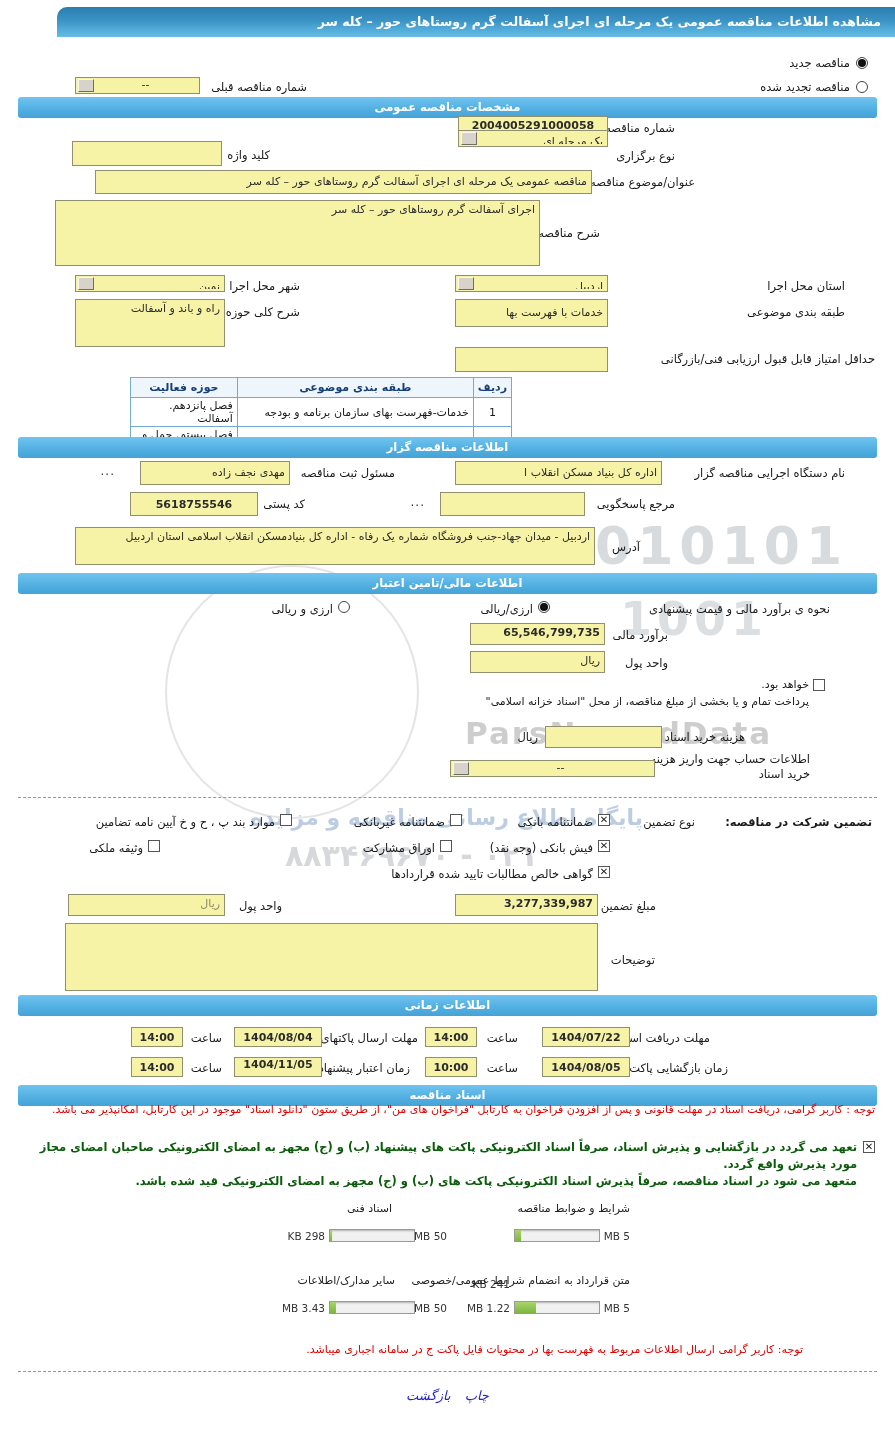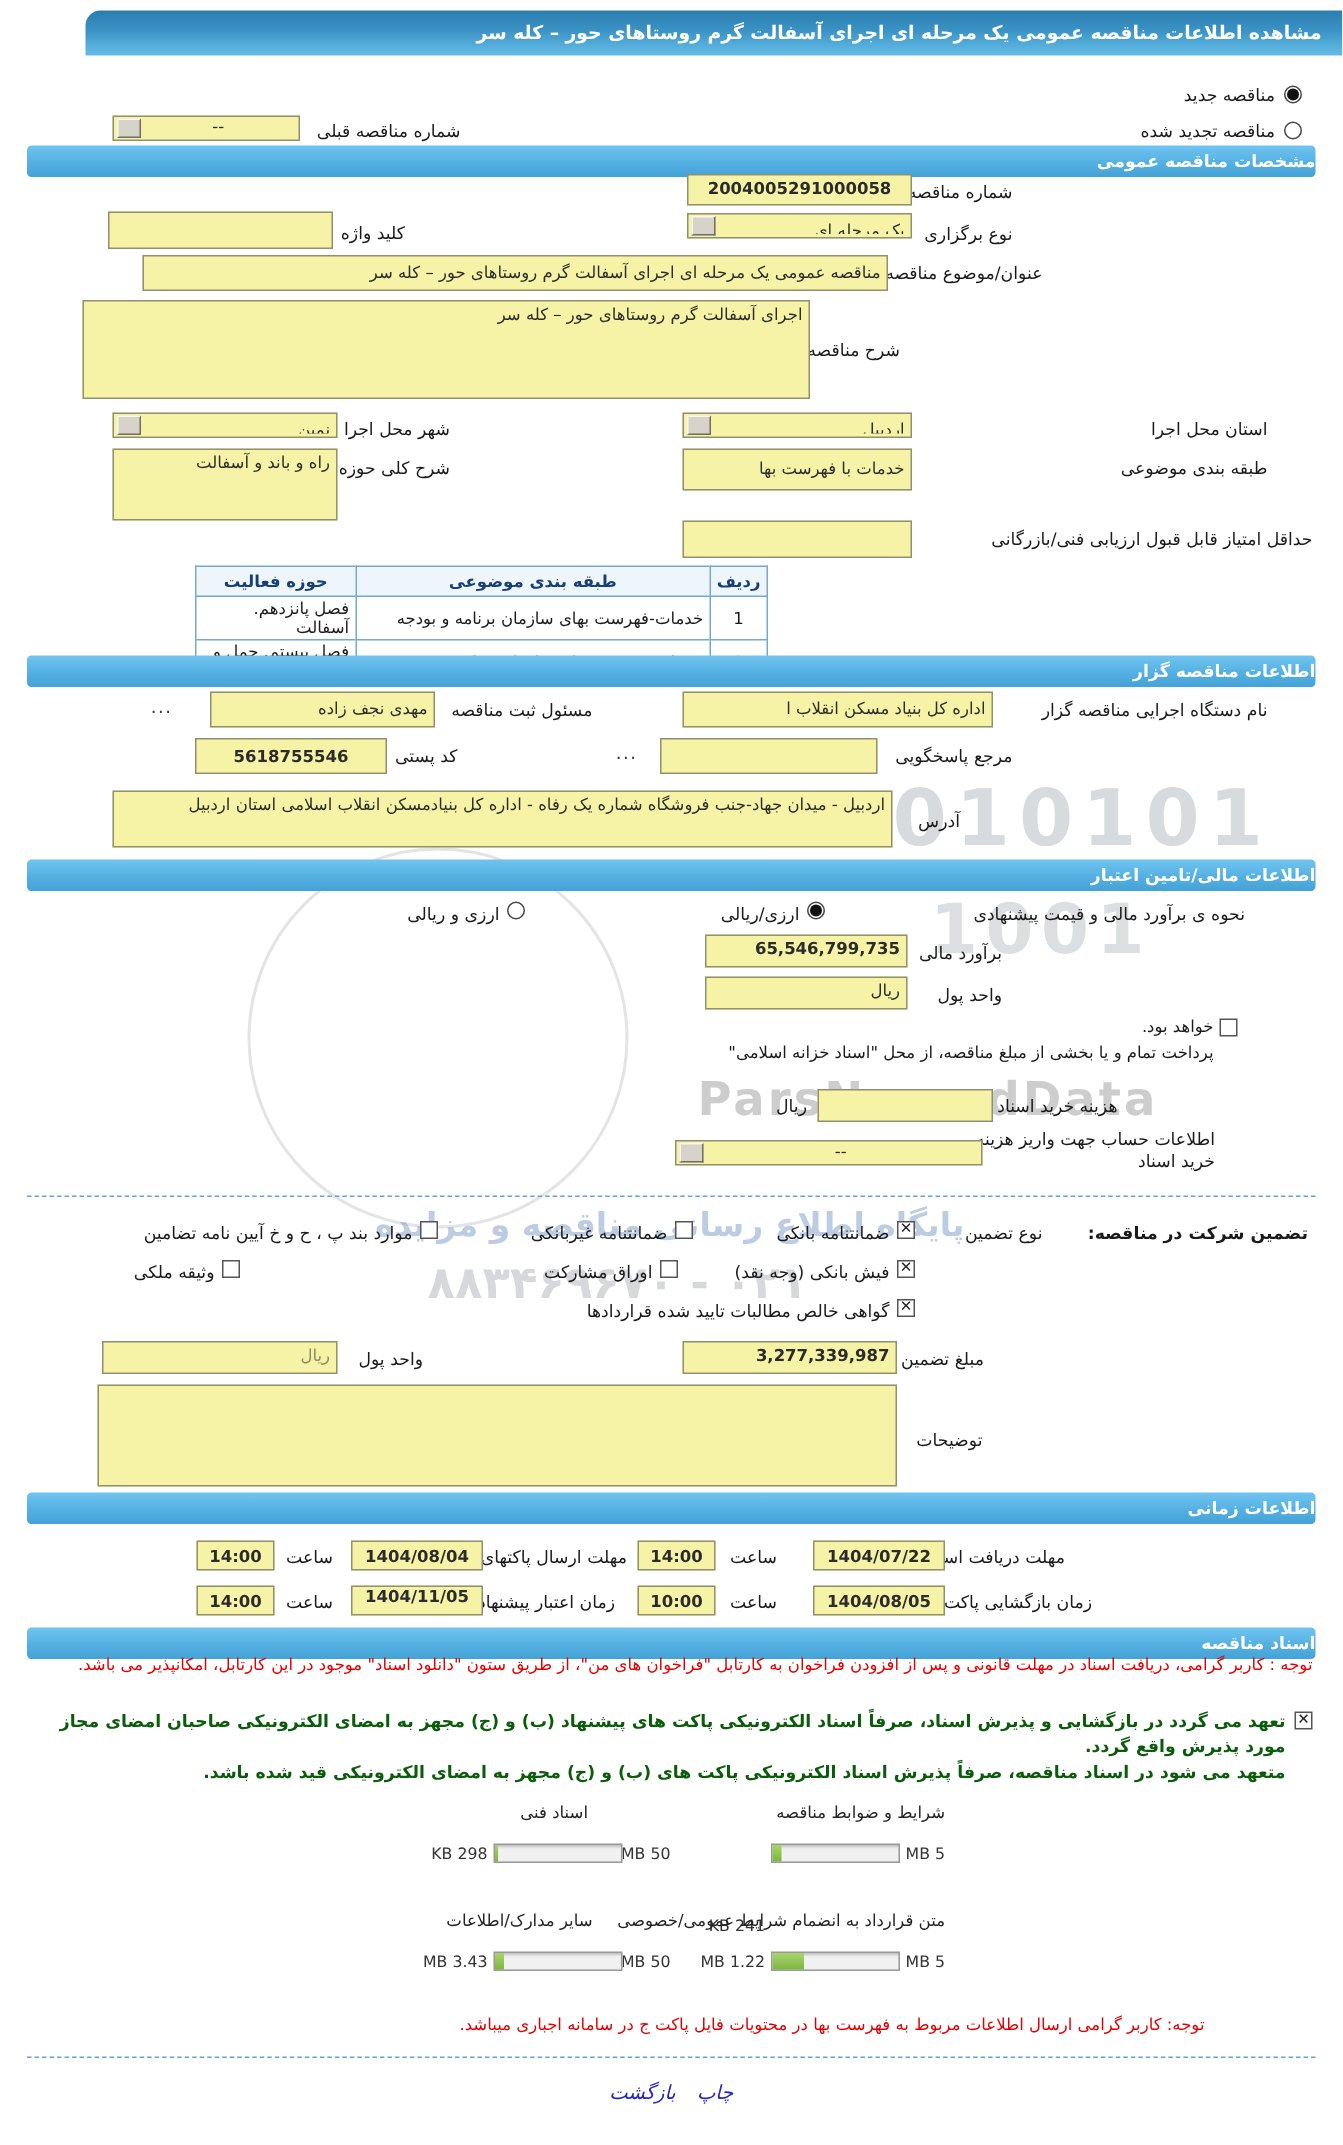--- a/index.html
+++ b/index.html
@@ -7,21 +7,21 @@
         direction:rtl;font-family:"DejaVu Sans",sans-serif;}
   
   .titlebar{position:absolute;left:57px;right:0;top:7px;height:30px;z-index:2;
     background:linear-gradient(180deg,#2b7dae 0%,#3b93c5 45%,#52abd8 75%,#66bce6 100%);
     border-top-left-radius:10px;color:#fff;font-weight:bold;font-size:12.5px;line-height:30px;
     padding-right:14px;box-sizing:border-box;text-align:right;}
   
   .bar{position:absolute;left:18px;right:18px;height:21px;z-index:2;border-radius:3px;
     background:linear-gradient(180deg,#70c4f0 0%,#54b0e2 55%,#45a2d6 100%);
     color:#fff;font-weight:bold;font-size:11.5px;line-height:21px;padding-right:0;
-    box-sizing:border-box;text-align:right;}
+    box-sizing:border-box;text-align:center;}
   
   .lbl{position:absolute;z-index:2;font-size:11.5px;color:#1a1a1a;white-space:nowrap;}
   .lbl.two{white-space:normal;text-align:right;line-height:15px;}
   
   .fld{position:absolute;z-index:2;background:#f7f3a6;border:1px solid #90906f;
     box-sizing:border-box;font-size:11px;color:#2b2b2b;padding:2px 4px;overflow:hidden;
     white-space:nowrap;text-align:right;}
   .fld.bold{font-weight:bold;}
   .fld.center{text-align:center;}
   .fld.area{white-space:normal;line-height:14px;}
@@ -85,21 +85,21 @@
     <span class="sbtn"></span>
     <span>--</span>
   </div>
 
   <div class="bar" style="top:97px;">مشخصات مناقصه عمومی</div>
 
   <span class="lbl" style="right:220px;top:121px;">شماره مناقصه</span>
   <div class="fld bold center" style="right:287px;top:116px;width:150px;height:21px;">2004005291000058</div>
 
   <span class="lbl" style="right:220px;top:149px;">نوع برگزاری</span>
-  <div class="fld sel" style="right:287px;top:142px;width:150px;height:17px;padding-top:0;">
+  <div class="fld sel" style="right:287px;top:130px;width:150px;height:17px;padding-top:0;">
     <span class="sbtn"></span>
     <span class="clipv">یک مرحله ای</span>
   </div>
 
   <span class="lbl" style="right:625px;top:148px;">کلید واژه</span>
   <div class="fld" style="right:673px;top:141px;width:150px;height:25px;"></div>
 
   <span class="lbl" style="right:200px;top:175px;">عنوان/موضوع مناقصه</span>
   <div class="fld" style="right:303px;top:170px;width:497px;height:24px;padding-top:4px;">مناقصه عمومی یک مرحله ای اجرای آسفالت گرم روستاهای حور – کله سر</div>
 

